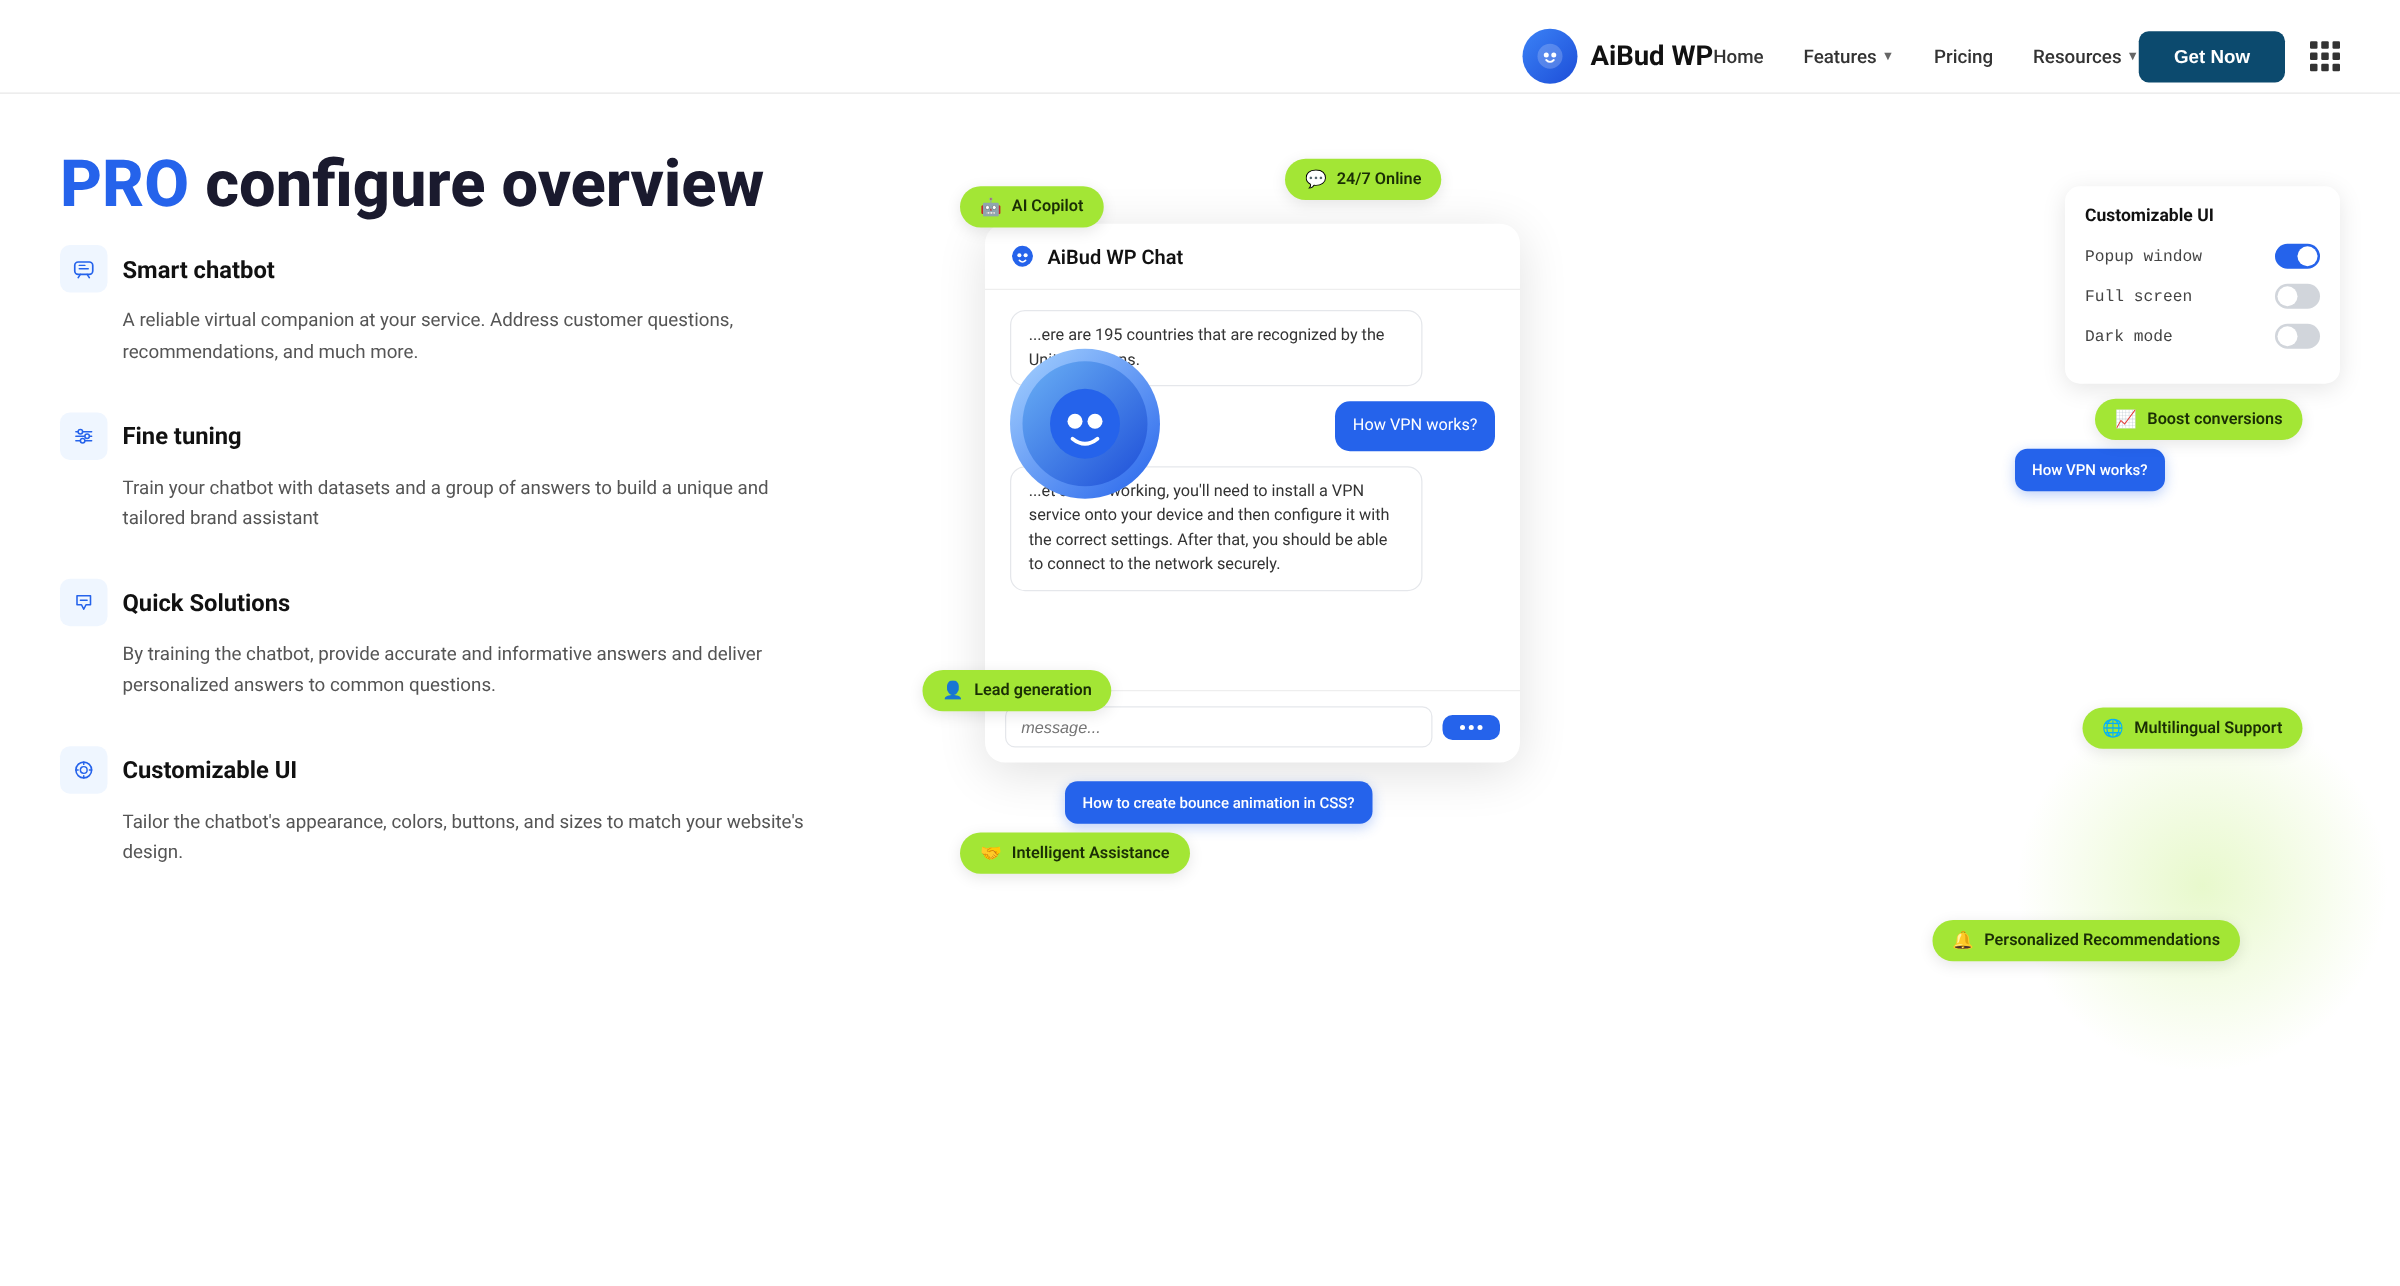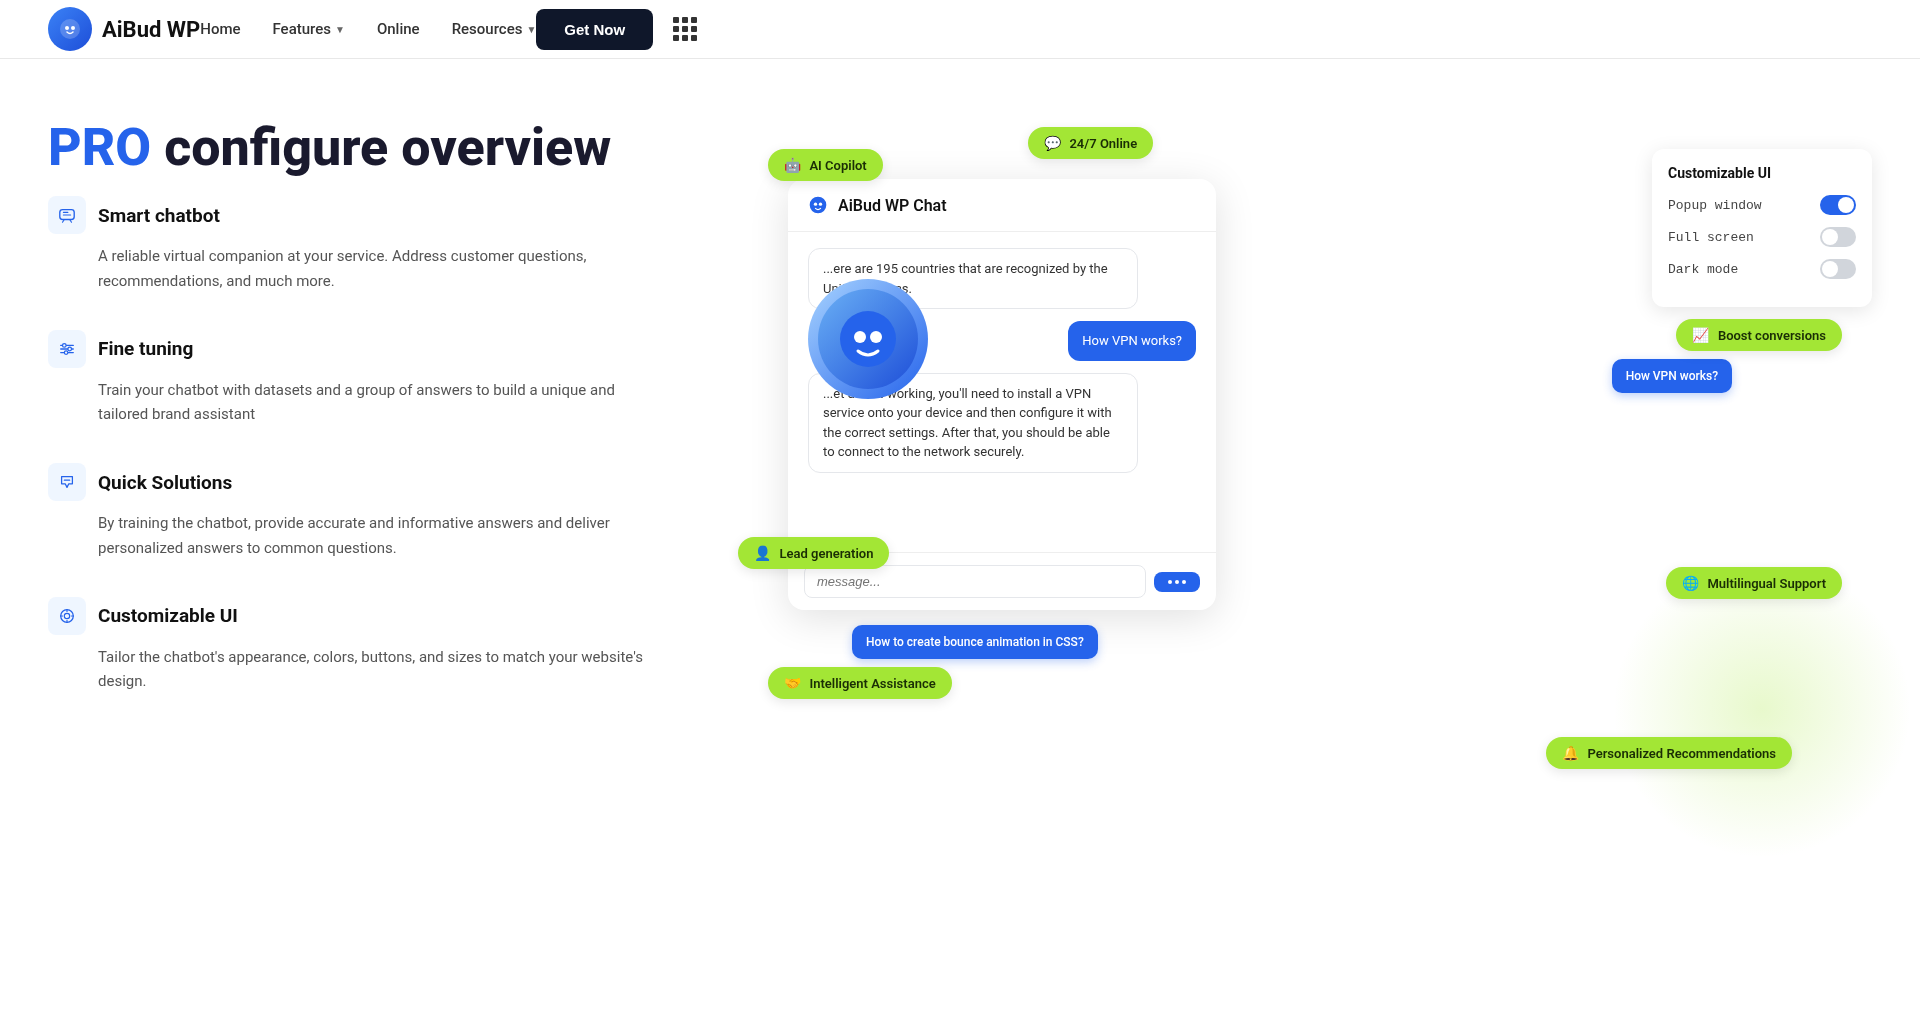--- a/index.html
+++ b/index.html
@@ -1,34 +1,34 @@
 <!DOCTYPE html>
 <html><head>
   <meta charset="utf-8">
   <style>
     * { margin: 0; padding: 0; box-sizing: border-box; }
     body { font-family: -apple-system, BlinkMacSystemFont, 'Segoe UI', Roboto, sans-serif; background: #fff; color: #1a1a2e; overflow-x: hidden; }
 
     
     nav {
-      display: flex; align-items: center; justify-content: flex-start;
+      display: flex; align-items: center; justify-content: flex-end;
       padding: 0 48px; height: 59px; border-bottom: 1px solid #e8e8e8;
-      position: sticky; top: 0; background: #fff; z-index: 100;
+      position: sticky; top: 16px; background: #fff; z-index: 100;
     }
     .nav-logo { display: flex; align-items: center; gap: 10px; }
     .nav-logo-icon {
       width: 44px; height: 44px; background: linear-gradient(135deg, #3b82f6, #1d4ed8);
       border-radius: 50%; display: flex; align-items: center; justify-content: center; color: #fff; font-size: 20px;
     }
     .nav-logo-text { font-size: 22px; font-weight: 700; color: #111; }
     .nav-links { display: flex; align-items: center; gap: 32px; }
     .nav-link { color: #333; text-decoration: none; font-size: 15px; font-weight: 500; cursor: pointer; display: flex; align-items: center; gap: 4px; }
     .nav-dropdown-arrow { font-size: 10px; color: #666; }
     .nav-cta {
-      background: #0f172a; color: #fff; border: none; padding: 12px 28px;
+      background: #0c4a6e; color: #fff; border: none; padding: 12px 28px;
       border-radius: 8px; font-size: 15px; font-weight: 600; cursor: pointer;
     }
     .nav-right { display: flex; align-items: center; gap: 20px; }
     .nav-grid-icon { display: grid; grid-template-columns: repeat(3,6px); gap: 3px; cursor: pointer; }
     .nav-grid-icon span { width: 6px; height: 6px; background: #333; border-radius: 1px; display: block; }
 
     
     main { display: flex; padding: 60px 48px 60px 48px; gap: 40px; align-items: flex-start; max-width: 1920px; }
 
     
@@ -156,21 +156,21 @@
   </div>
   <div class="nav-links">
     <a class="nav-link">
       <span>Home</span>
     </a>
     <a class="nav-link">
       <span>Features</span>
       <span class="nav-dropdown-arrow">▼</span>
     </a>
     <a class="nav-link">
-      <span>Online</span>
+      <span>Pricing</span>
     </a>
     <a class="nav-link">
       <span>Resources</span>
       <span class="nav-dropdown-arrow">▼</span>
     </a>
   </div>
   <div class="nav-right">
     <button class="nav-cta">Get Now</button>
     <div class="nav-grid-icon">
       <span></span>

